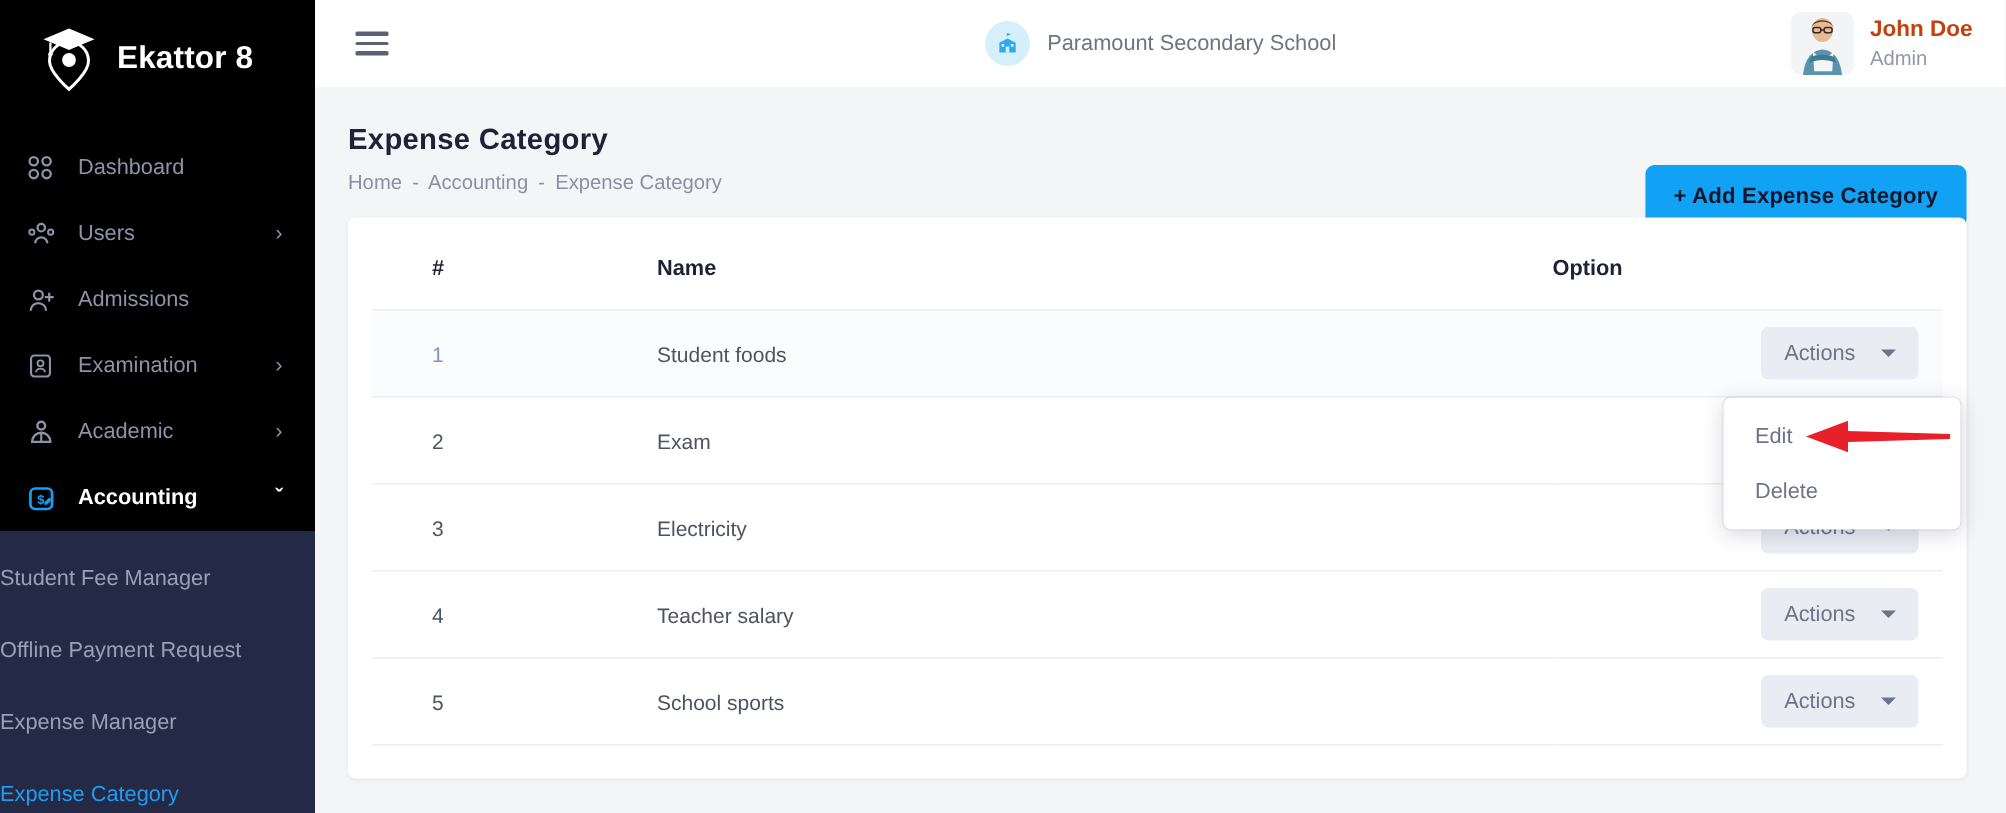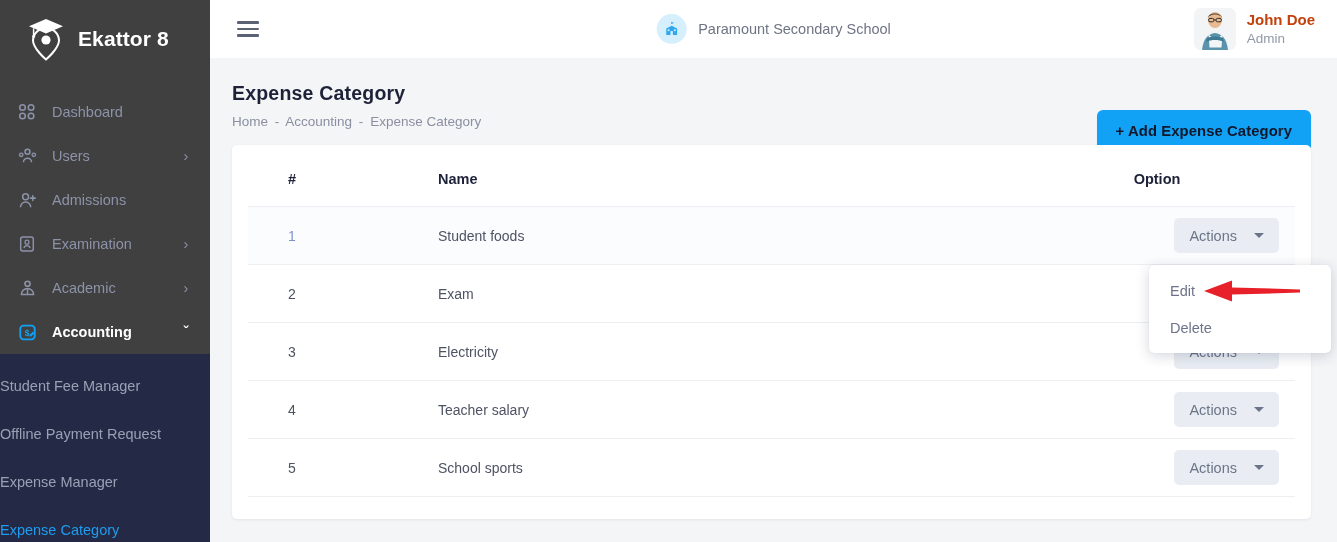--- a/index.html
+++ b/index.html
@@ -7,21 +7,21 @@
     width: 1337px; height: 542px;
     overflow: hidden;
     font-family: "Liberation Sans", sans-serif;
     background: #f4f5f7;
   }
   #app { position: relative; width: 1337px; height: 542px; display: flex; }
 
   
   .sidebar {
     width: 210px; height: 542px;
-    background: #404040;
+    background: #000000;
     flex: 0 0 210px;
     position: relative;
     z-index: 5;
     overflow: hidden;
   }
   .brand {
     height: 78px;
     display: flex; align-items: center;
     padding-left: 26px;
     gap: 12px;
@@ -160,21 +160,21 @@
   }
   table { width: 100%; border-collapse: collapse; table-layout: fixed; }
   thead th {
     font-size: 14.5px; color:#1d2239; font-weight: bold;
     text-align: left;
     padding: 26px 0 19px 0;
     border-bottom: 1px solid #eceef2;
   }
   th.col-idx { width: 190px; padding-left: 40px; }
   th.col-name { width: auto; }
-  th.col-opt  { width: 260px; text-align: center; padding-right: 16px; }
+  th.col-opt  { width: 260px; text-align: left; padding-right: 16px; }
   tbody td {
     font-size: 14px; color:#4d5363;
     padding: 0;
     height: 58px;
     border-bottom: 1px solid #eceef2;
     vertical-align: middle;
   }
   tbody tr:last-child td { border-bottom: 1px solid #eceef2; }
   td.c-idx { padding-left: 40px; }
   td.c-opt { text-align: right; padding-right: 16px; }
@@ -197,21 +197,21 @@
     width: 0; height: 0;
     border-left: 5px solid transparent;
     border-right: 5px solid transparent;
     border-top: 5px solid #6c7489;
   }
 
   
   .dropdown {
     position: absolute;
     left: 1149px; top: 265px;
-    width: 182px; height: 88px;
+    width: 158px; height: 88px;
     background:#ffffff;
     border-radius: 5px;
     box-shadow: 0 3px 14px rgba(25,35,65,.18), 0 0 1px rgba(25,35,65,.15);
     z-index: 40;
     padding: 7px 0;
   }
   .dd-item {
     height: 37px;
     display:flex; align-items:center;
     padding-left: 21px;

